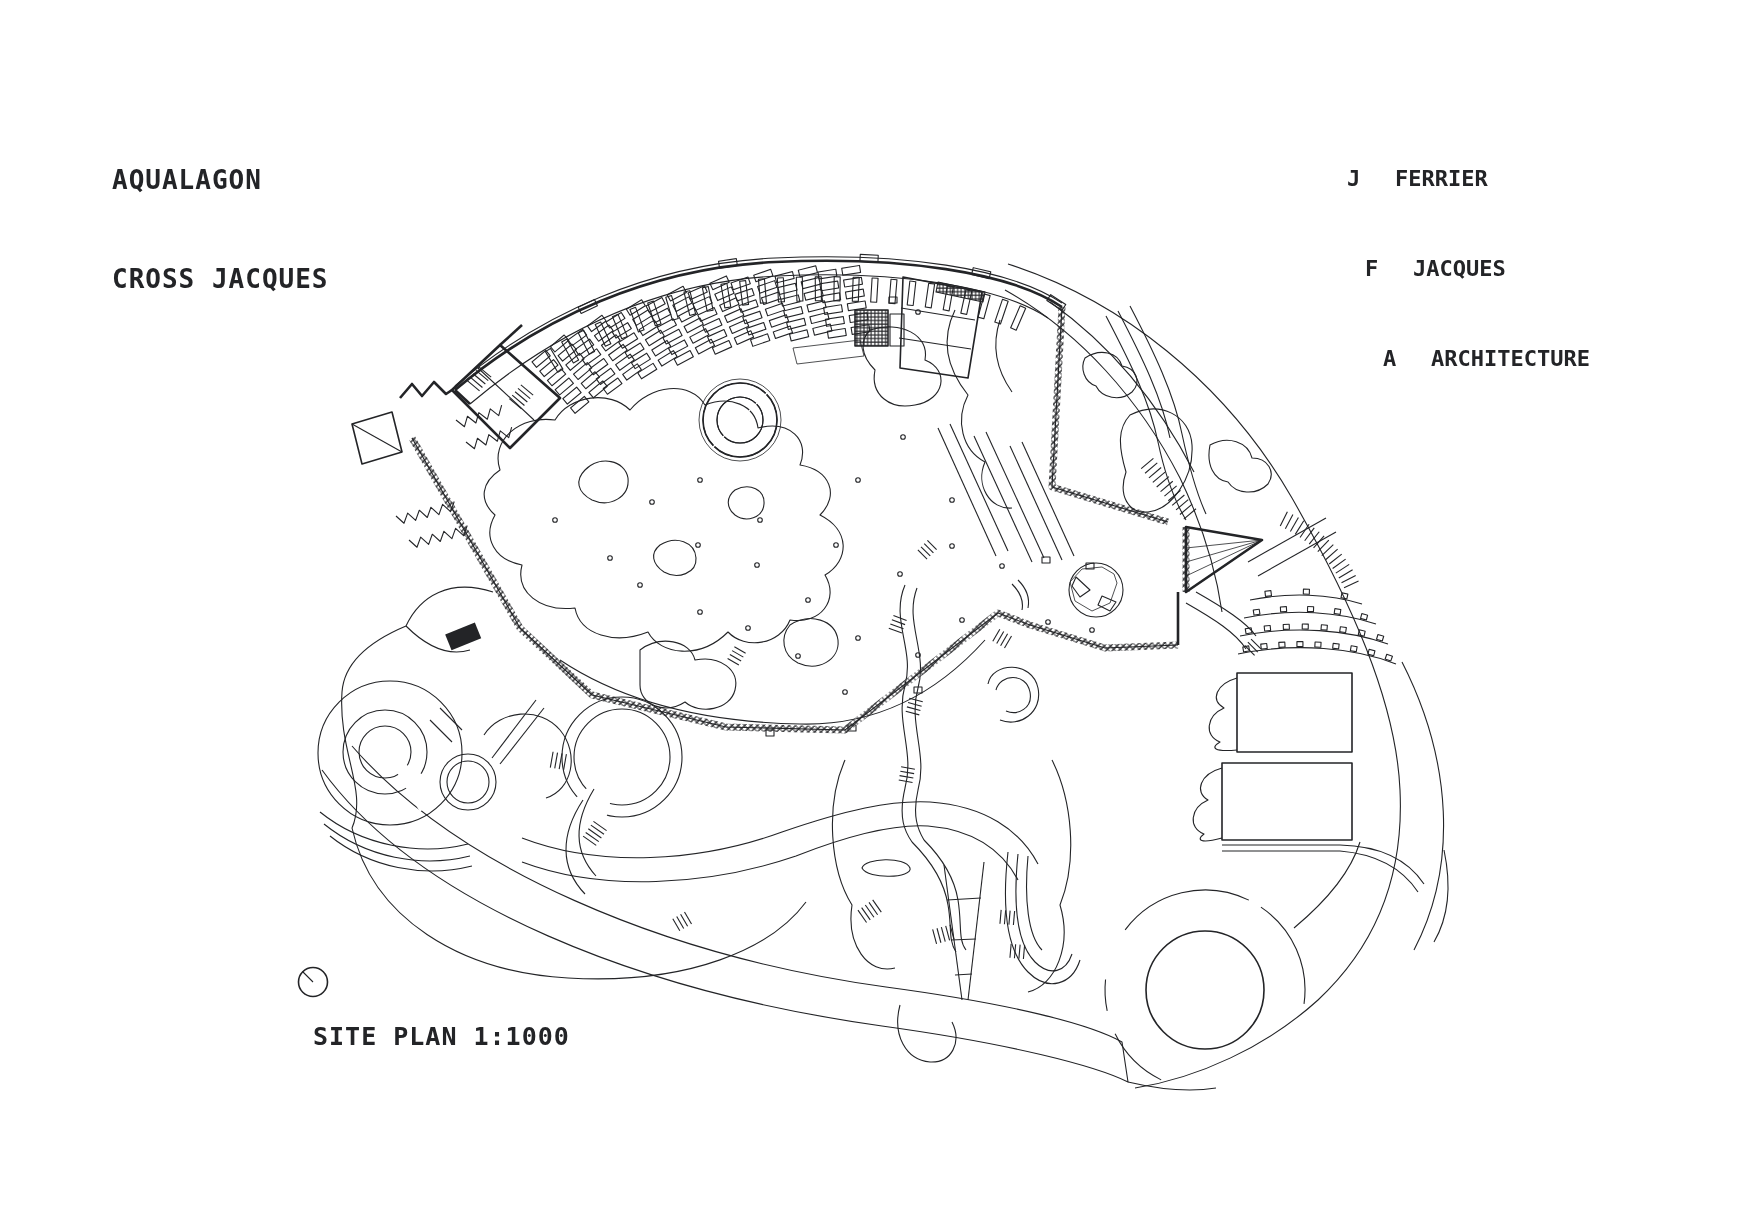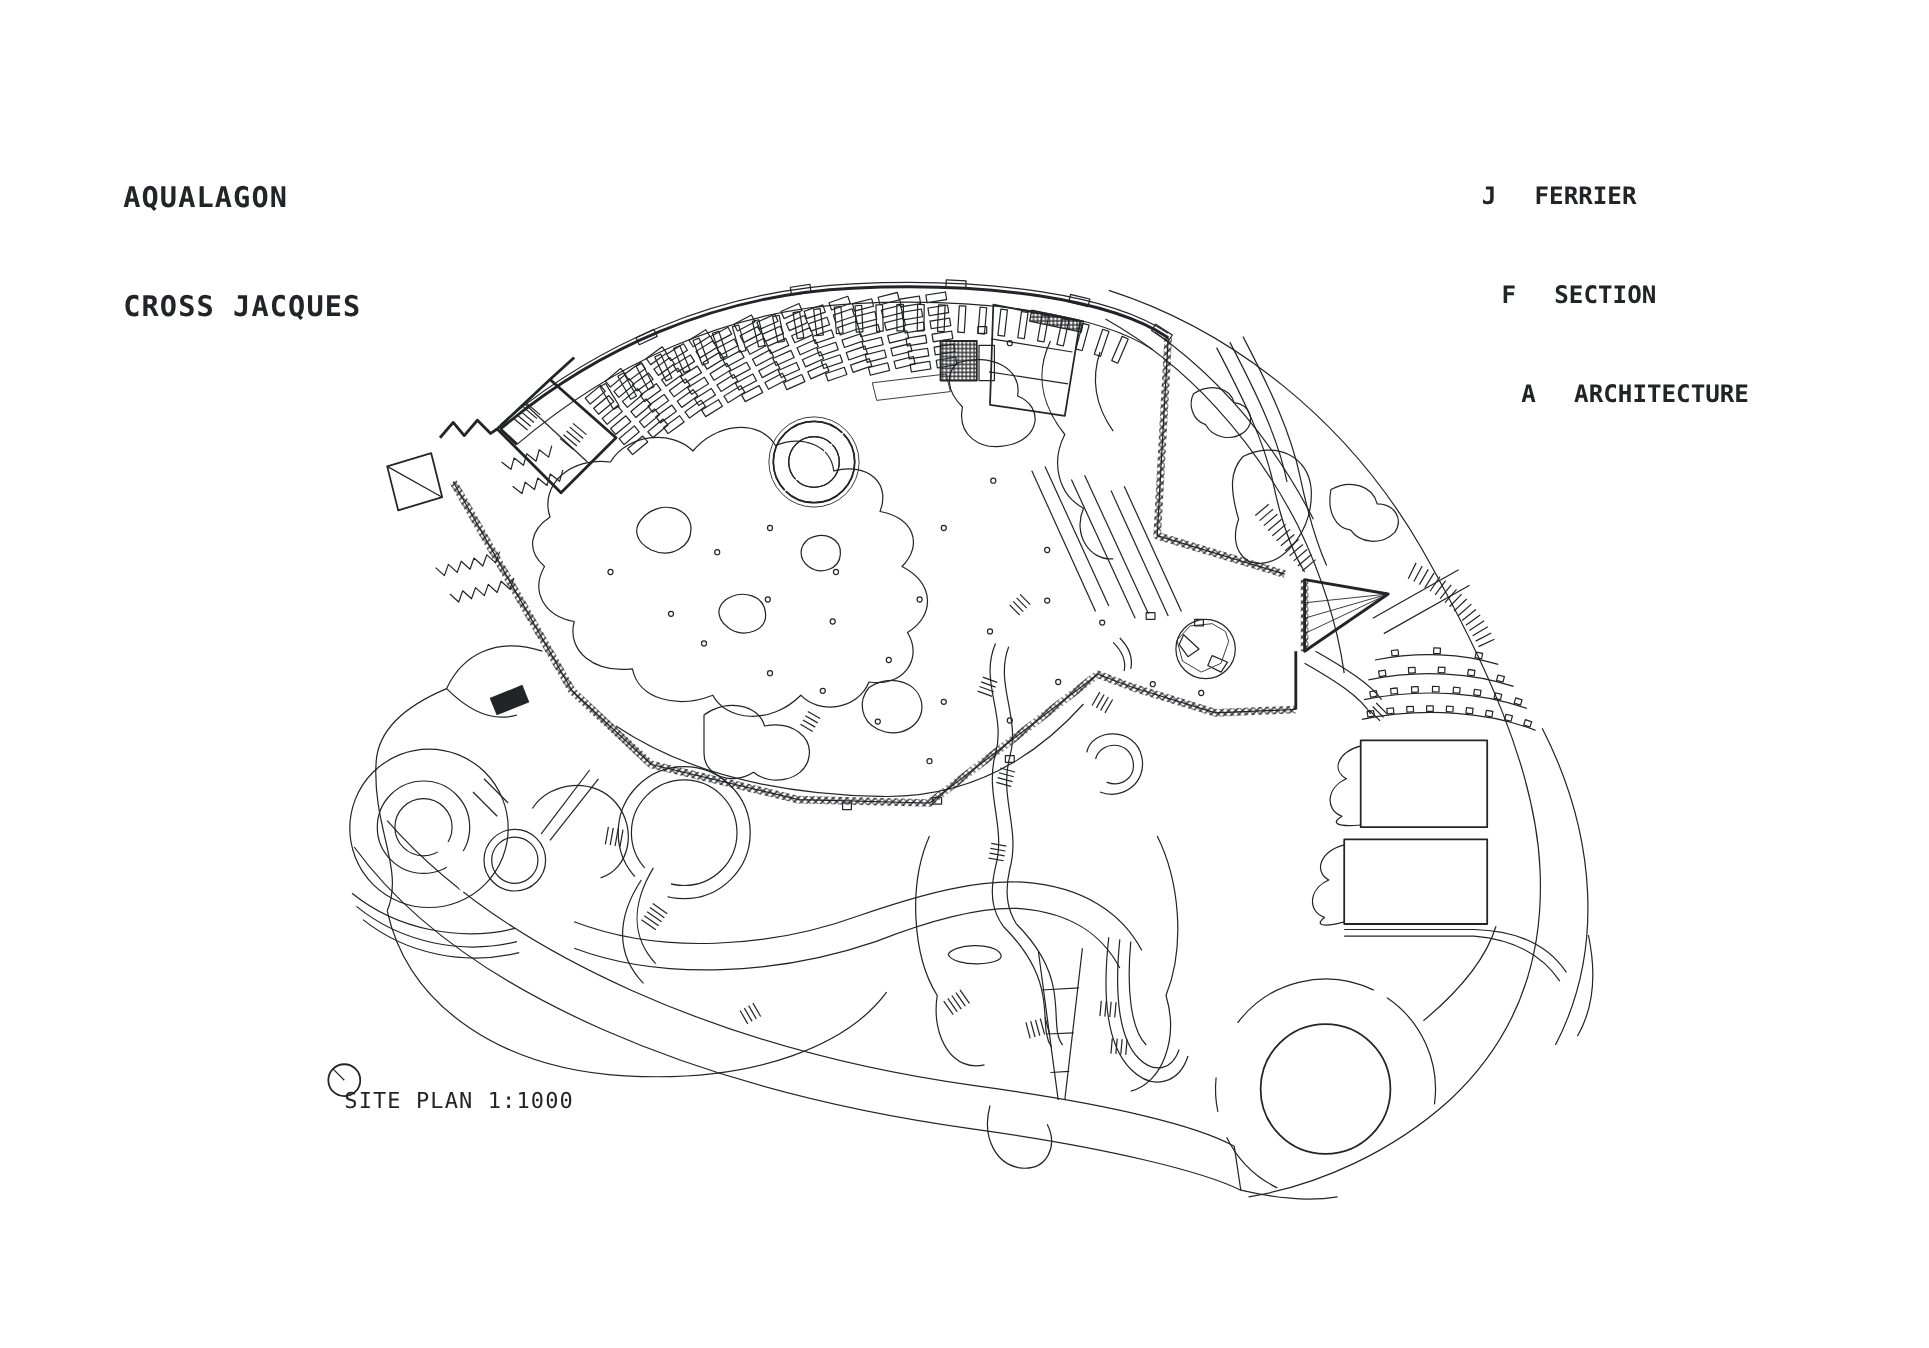--- a/index.html
+++ b/index.html
@@ -7,21 +7,21 @@
         font-family:"DejaVu Sans Mono","Liberation Mono",monospace;color:#232427;}
   .titleblock{position:absolute;left:112px;top:98px;font-weight:bold;font-size:26px;
               line-height:33px;letter-spacing:1px;white-space:pre;}
   .attrib{position:absolute;left:1347px;top:104px;font-weight:bold;font-size:22px;
           line-height:30px;white-space:pre;}
   .attrib .row{display:block;}
   .attrib .row.r2{margin-left:18px;}
   .attrib .row.r3{margin-left:36px;}
   .attrib .init{display:inline-block;min-width:14px;}
   .attrib .word{display:inline-block;margin-left:34px;}
-  .scalelabel{position:absolute;left:313px;top:988px;font-weight:normal;font-size:20px;
+  .scalelabel{position:absolute;left:313px;top:1022px;font-weight:bold;font-size:25px;
               letter-spacing:1px;white-space:pre;}
   #plan{position:absolute;left:0;top:0;}
   #plan *{vector-effect:none;}
   #plan path,#plan line,#plan circle,#plan rect,#plan polyline,#plan polygon{
       fill:none;stroke:#232427;stroke-width:1.1px;stroke-linejoin:round;stroke-linecap:butt;}
   #plan .thick{stroke-width:2.6px;}
   #plan .med{stroke-width:1.6px;}
   #plan .fine{stroke-width:0.8px;}
   #plan .hatchband{stroke:url(#hz);stroke-width:7px;}
   #plan .stripefill{fill:url(#st);}
@@ -34,21 +34,21 @@
 
 <div id="page">
 
   <div class="titleblock">
     <div>AQUALAGON</div>
     <div>CROSS JACQUES</div>
   </div>
 
   <div class="attrib">
     <span class="row r1"><span class="init">J</span><span class="word">FERRIER</span></span>
-    <span class="row r2"><span class="init">F</span><span class="word">SECTION</span></span>
+    <span class="row r2"><span class="init">F</span><span class="word">JACQUES</span></span>
     <span class="row r3"><span class="init">A</span><span class="word">ARCHITECTURE</span></span>
   </div>
 
   <div class="scalelabel">SITE PLAN 1:1000</div>
 
   <svg id="plan" width="1754" height="1225" viewBox="0 0 1754 1225">
     <defs>
       <pattern id="hz" width="4.5" height="4.5" patternUnits="userSpaceOnUse" patternTransform="rotate(45)">
         <rect width="4.5" height="4.5" fill="#ffffff"></rect>
         <line x1="0" y1="0" x2="0" y2="4.5" stroke="#232427" stroke-width="1.6"></line>

